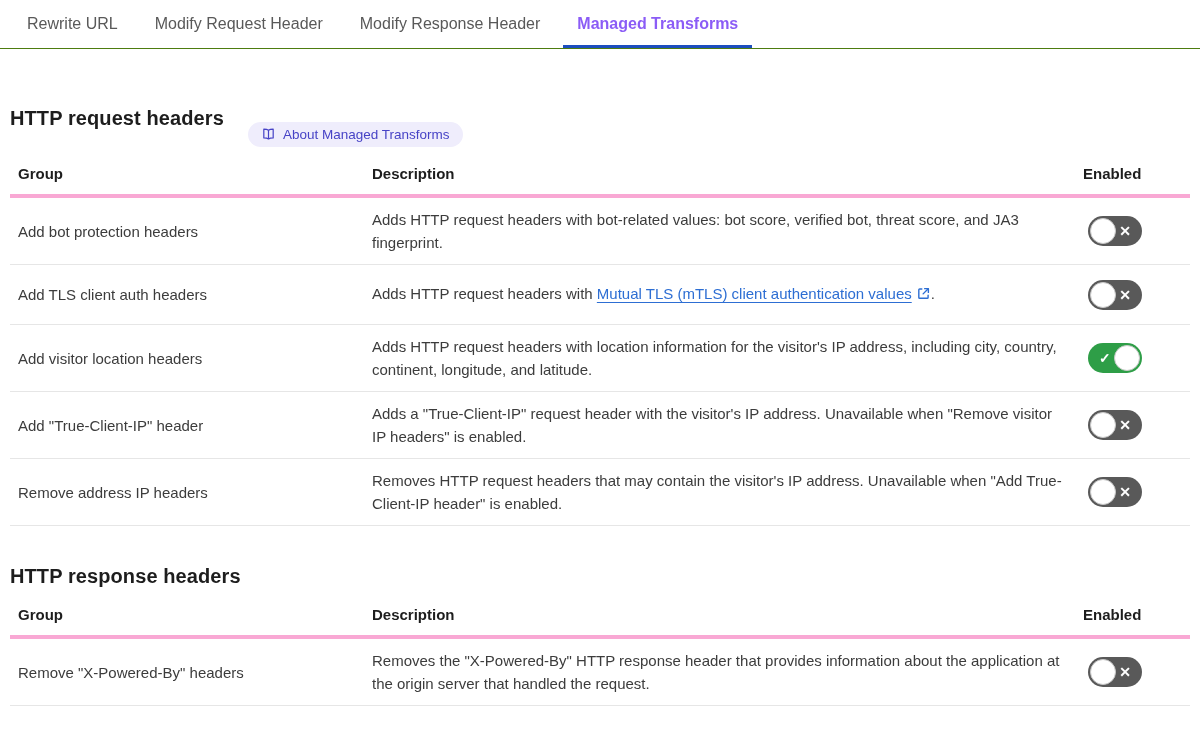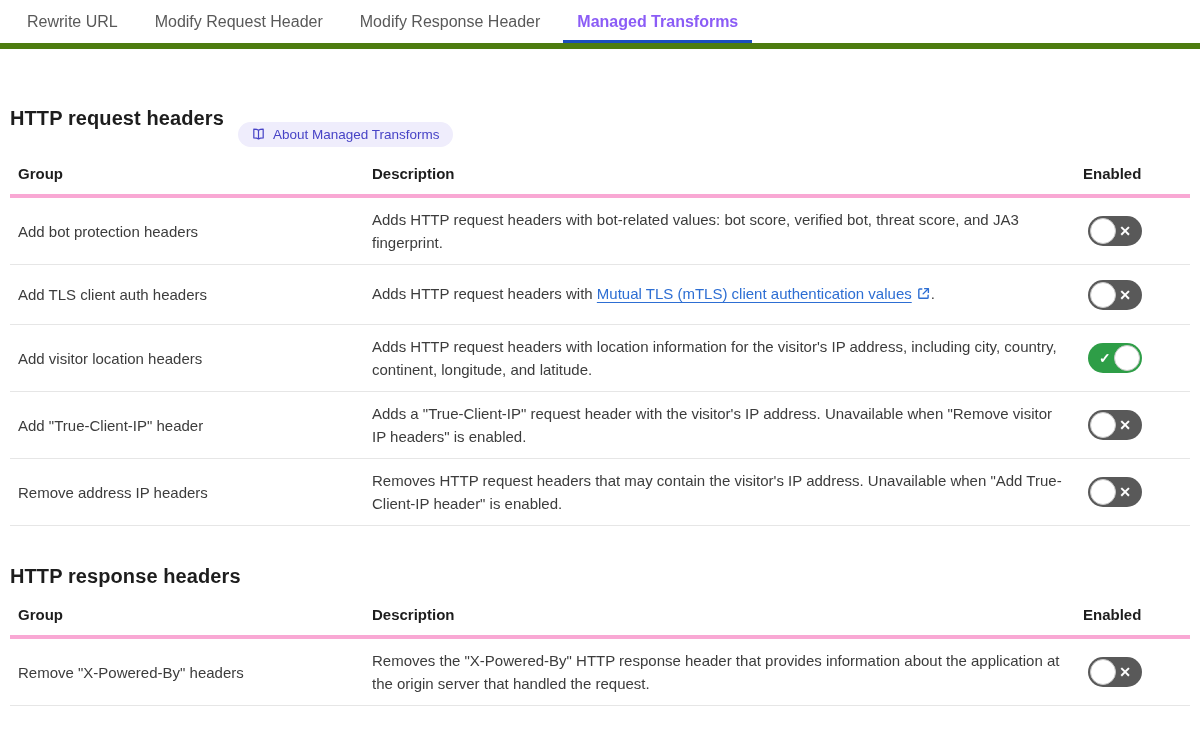--- a/index.html
+++ b/index.html
@@ -11,21 +11,21 @@
     height: 742px;
     overflow: hidden;
     font-family: "Liberation Sans", sans-serif;
     color: #3c3c3c;
   }
   
   .tabbar {
     display: flex;
     align-items: stretch;
     height: 49px;
-    border-bottom: 6px solid #4d7c0f;
+    border-bottom: 1px solid #4d7c0f;
     padding-left: 13px;
   }
   .tab {
     display: flex;
     align-items: center;
     padding: 0 14px;
     margin-right: 9px;
     font-size: 16px;
     color: #595959;
     cursor: pointer;
@@ -39,21 +39,21 @@
   .tab.active {
     color: #8b5cf6;
     font-weight: 600;
     border-bottom-color: var(--accent-blue, #1c4ebd);
   }
   
   .content { padding: 0 10px; }
   .section-title-row {
     display: flex;
     align-items: center;
-    gap: 14px;
+    gap: 24px;
     margin: 41px 0 11px 0;
   }
   .section-title-row.second { margin-top: 39px; }
   .section-title {
     font-size: 20px;
     font-weight: 700;
     color: #1d1d1d;
     margin: 0;
     letter-spacing: 0.1px;
   }

